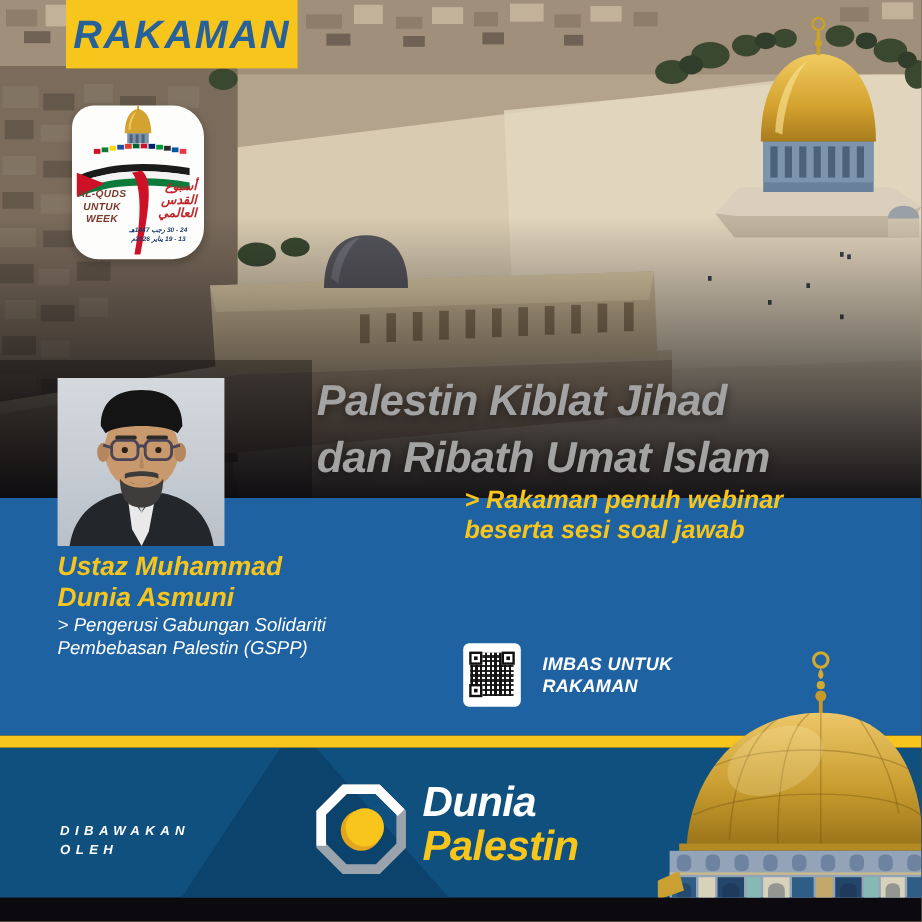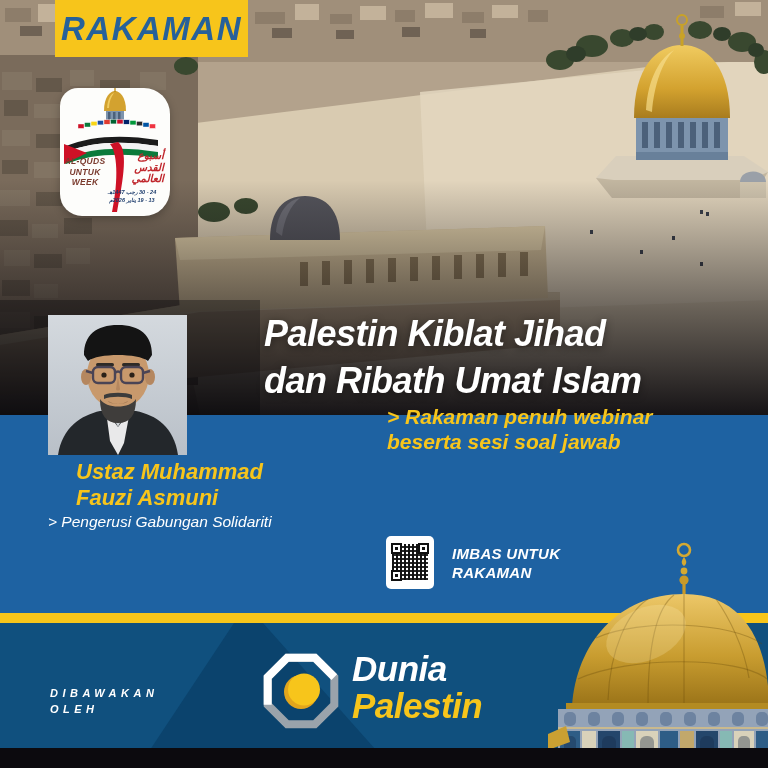--- a/index.html
+++ b/index.html
@@ -22,31 +22,31 @@
            box-shadow:0 3px 8px rgba(0,0,0,.25); overflow:hidden; }
   .badge svg { position:absolute; left:0; top:0; }
   .badge .en { position:absolute; left:2px; top:68px; width:46px; text-align:center;
                color:#7a3b2e; font-size:8.5px; font-weight:800; line-height:10.5px; letter-spacing:.3px;}
   .badge .ar { position:absolute; left:62px; top:62px; width:42px; text-align:right; direction:rtl;
                color:#c0272d; font-size:10.5px; font-weight:700; line-height:11.5px; }
   .badge .dates { position:absolute; left:40px; top:101px; width:64px; text-align:center; direction:rtl;
                color:#1a3a6b; font-size:5.5px; font-weight:700; line-height:7.5px; }
 
   
-  .title { position:absolute; left:264px; top:310px; z-index:4; color:#ffffff;
+  .title { position:absolute; left:264px; top:310px; z-index:4; color:#a3a3a3;
            font-size:36px; font-weight:800; line-height:47px; letter-spacing:-0.5px;
            text-shadow:0 2px 8px rgba(0,0,0,.45); }
 
   
   .mid { position:absolute; left:0; top:415px; width:768px; height:198px; background:#1E62A2; }
 
   .speaker-photo { position:absolute; left:48px; top:315px; width:139px; height:140px;
                    z-index:5; overflow:hidden; background:#c9ced4; }
   .speaker-name { position:absolute; left:48px; top:459px; z-index:5; color:#F7C51B;
-                  font-size:22px; font-weight:800; line-height:26px;margin-left:28px; }
+                  font-size:22px; font-weight:800; line-height:26px; }
   .speaker-role { position:absolute; left:48px; top:512px; z-index:5; color:#ffffff;
                   font-size:15.5px; font-weight:400; line-height:19px; }
   .promo { position:absolute; left:387px; top:404px; z-index:5; color:#F7C51B;
            font-size:21px; font-weight:800; line-height:25px; }
 
   .qr-box { position:absolute; left:386px; top:536px; width:48px; height:53px; z-index:5;
             background:#ffffff; border-radius:5px; }
   .qr-grid { position:absolute; left:6px; top:8px; width:36px; height:36px;
              background:
                repeating-linear-gradient(0deg, rgba(17,17,17,.9) 0 2px, transparent 2px 4px),
@@ -353,24 +353,25 @@
       <path d="M70,62 L68,74 C68,76 72,76 72,74 Z" fill="#b5875f"></path>
 
       <path d="M56,80 C62,77 78,77 84,80 L84,84 C78,81 62,81 56,84 Z" fill="#3b3b3b"></path>
       <path d="M52,84 C58,94 82,94 88,84 C88,100 82,108 70,108 C58,108 52,100 52,84 Z" fill="#3f3d3b"></path>
       <path d="M60,86 C66,90 74,90 80,86 C78,90 62,90 60,86 Z" fill="#8f6a4a"></path>
     </svg>
   </div>
 
   <div class="speaker-name">
     <div>Ustaz Muhammad</div>
-    <div>Fauzi Asmuni</div>
+    <div>Dunia Asmuni</div>
   </div>
   <div class="speaker-role">
     <div>&gt; Pengerusi Gabungan Solidariti</div>
+    <div>Pembebasan Palestin (GSPP)</div>
   </div>
 
   <div class="promo">
     <div>&gt; Rakaman penuh webinar</div>
     <div>beserta sesi soal jawab</div>
   </div>
 
   <div class="qr-box">
     <div class="qr-grid">
       <div class="finder tl"></div>

